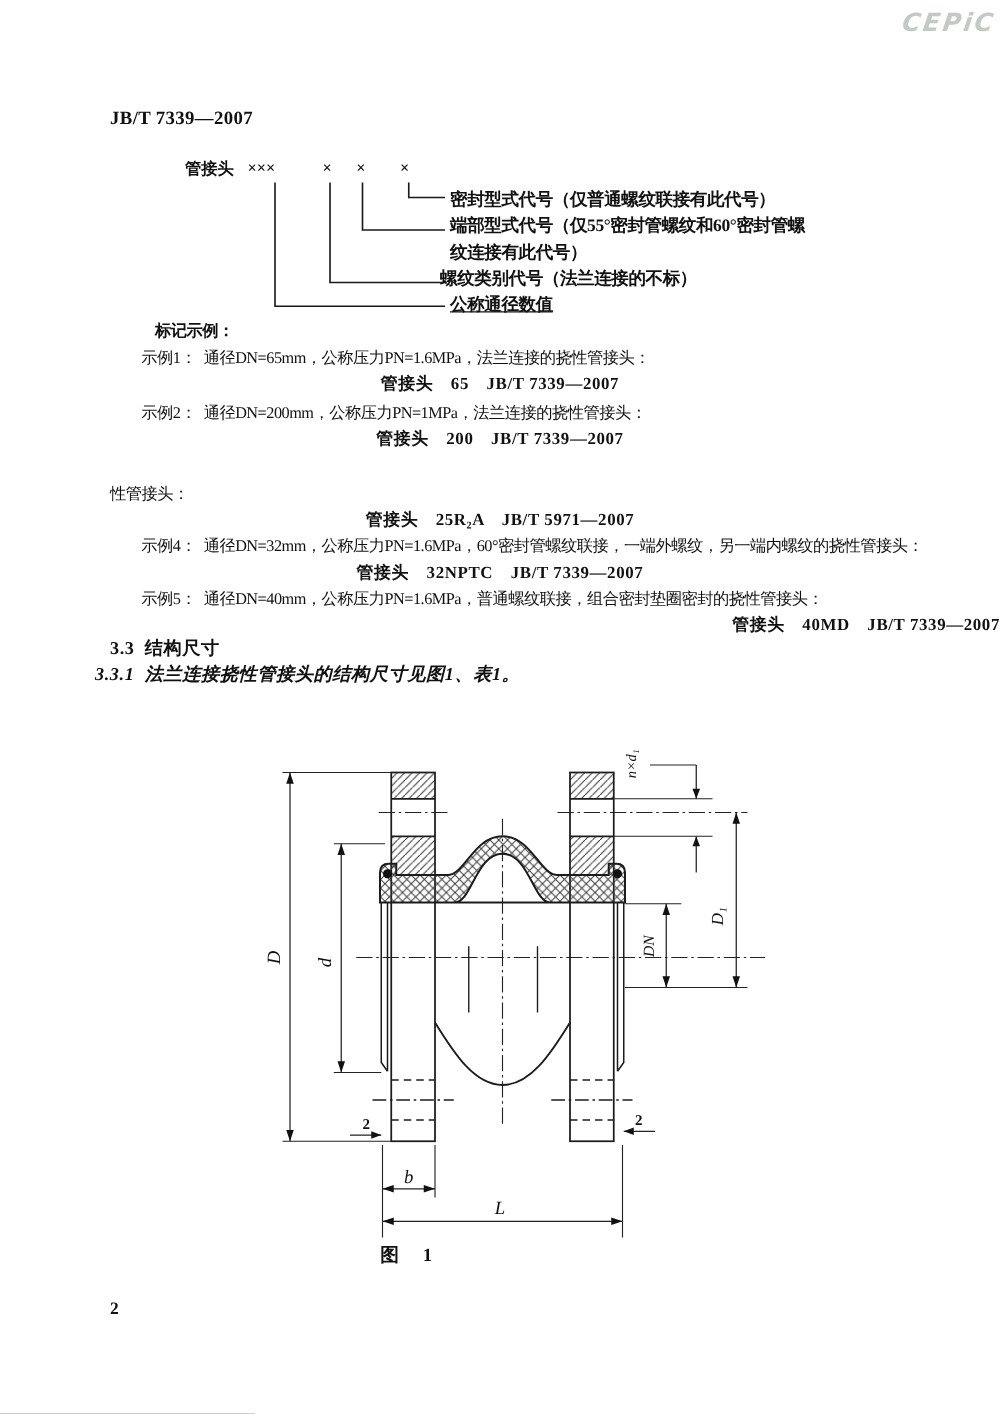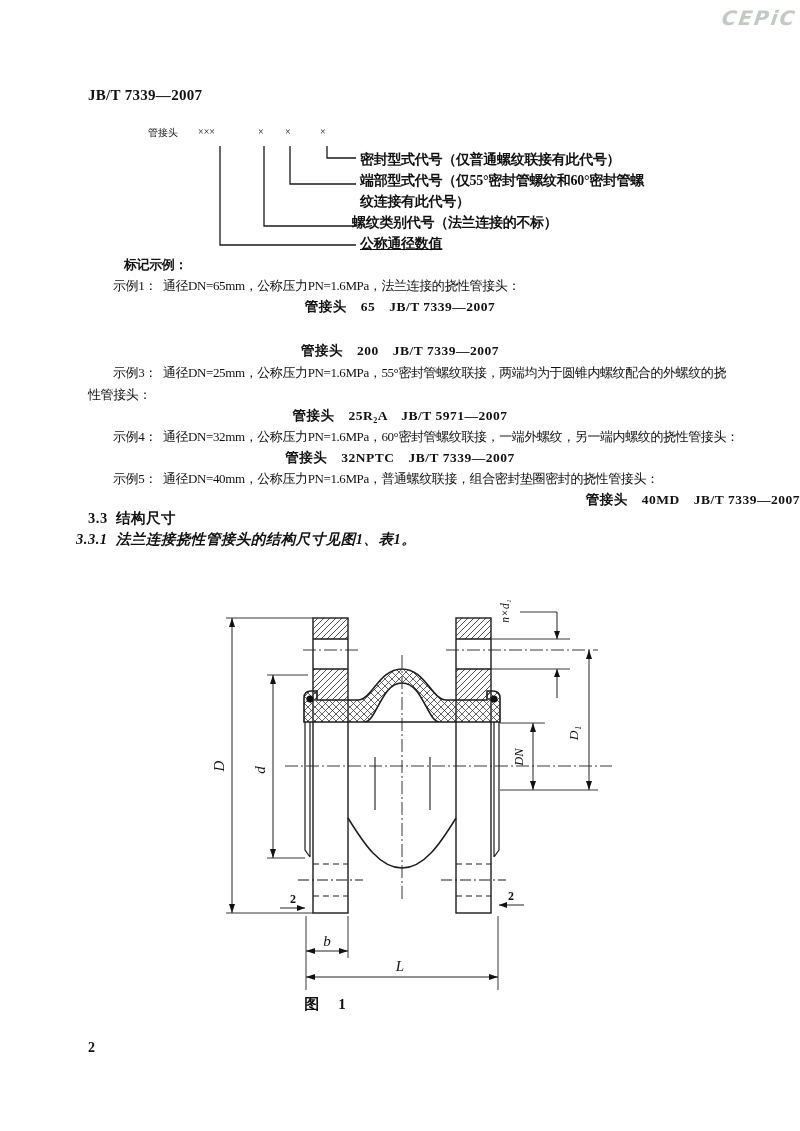--- a/index.html
+++ b/index.html
@@ -2,21 +2,21 @@
 <html><head>
 <meta charset="utf-8">
 <style>
   html,body{margin:0;padding:0;background:#888;}
   .page{position:relative;width:800px;height:1131px;background:#ffffff;margin:0 auto;overflow:hidden;
         font-family:"Liberation Serif","DejaVu Serif",serif;color:#111;}
   .abs{position:absolute;white-space:nowrap;}
   .watermark{font-family:"DejaVu Sans",sans-serif;font-style:italic;font-weight:bold;
              font-size:20px;color:#c2cbc2;letter-spacing:2px;transform:skewX(-8deg);}
   .std-code{font-size:15px;font-weight:bold;letter-spacing:0.3px;}
-  .desig{font-size:10px;font-weight:normal;}
+  .desig{font-size:13px;font-weight:bold;}
   .callout{font-size:14px;font-weight:bold;letter-spacing:-0.3px;}
   .bodyline{font-size:13px;letter-spacing:-0.4px;}
   .bodyline .exlabel{margin-right:6px;text-align:center;}
   .markline{font-size:13.5px;font-weight:bold;width:800px;left:0;text-align:center;letter-spacing:0.5px;}
   .hdg{font-size:14.5px;font-weight:bold;letter-spacing:0.5px;}
   .caption{font-size:15px;font-weight:bold;width:652px;left:0;text-align:center;letter-spacing:2px;}
   .pagenum{font-size:14px;font-weight:bold;}
   svg{position:absolute;left:0;top:0;pointer-events:none;}
   svg text{font-family:"Liberation Serif","DejaVu Serif",serif;}
   .dimlab{font-style:italic;font-size:15px;fill:#111;}
@@ -44,25 +44,25 @@
   <div class="abs callout" style="left:352px;top:214px;">螺纹类别代号（法兰连接的不标）</div>
   <div class="abs callout" style="left:360px;top:235px;text-decoration:underline;">公称通径数值</div>
 
   <div class="abs bodyline" style="left:124px;top:256px;font-weight:bold;">标记示例：</div>
 
   <div class="abs bodyline" style="left:113px;top:277px;">
     <span class="exlabel">示例1：</span><span>通径DN=65mm，公称压力PN=1.6MPa，法兰连接的挠性管接头：</span>
   </div>
   <div class="abs markline" style="top:298px;">管接头　65　JB/T 7339—2007</div>
 
+  <div class="abs bodyline" style="left:113px;top:321px;">
+    <span class="exlabel">示例2：</span><span>通径DN=200mm，公称压力PN=1MPa，法兰连接的挠性管接头：</span>
+  </div>
   <div class="abs markline" style="top:342px;">管接头　200　JB/T 7339—2007</div>
 
-  <div class="abs bodyline" style="left:113px;top:364px;">
-    <span class="exlabel">示例3：</span><span>通径DN=25mm，公称压力PN=1.6MPa，55°密封管螺纹联接，两端均为于圆锥内螺纹配合的外螺纹的挠</span>
-  </div>
   <div class="abs bodyline" style="left:88px;top:386px;">性管接头：</div>
   <div class="abs markline" style="top:407px;">管接头　25R₂A　JB/T 5971—2007</div>
 
   <div class="abs bodyline" style="left:113px;top:428px;">
     <span class="exlabel">示例4：</span><span>通径DN=32mm，公称压力PN=1.6MPa，60°密封管螺纹联接，一端外螺纹，另一端内螺纹的挠性管接头：</span>
   </div>
   <div class="abs markline" style="top:449px;">管接头　32NPTC　JB/T 7339—2007</div>
 
   <div class="abs bodyline" style="left:113px;top:470px;">
     <span class="exlabel">示例5：</span><span>通径DN=40mm，公称压力PN=1.6MPa，普通螺纹联接，组合密封垫圈密封的挠性管接头：</span>

